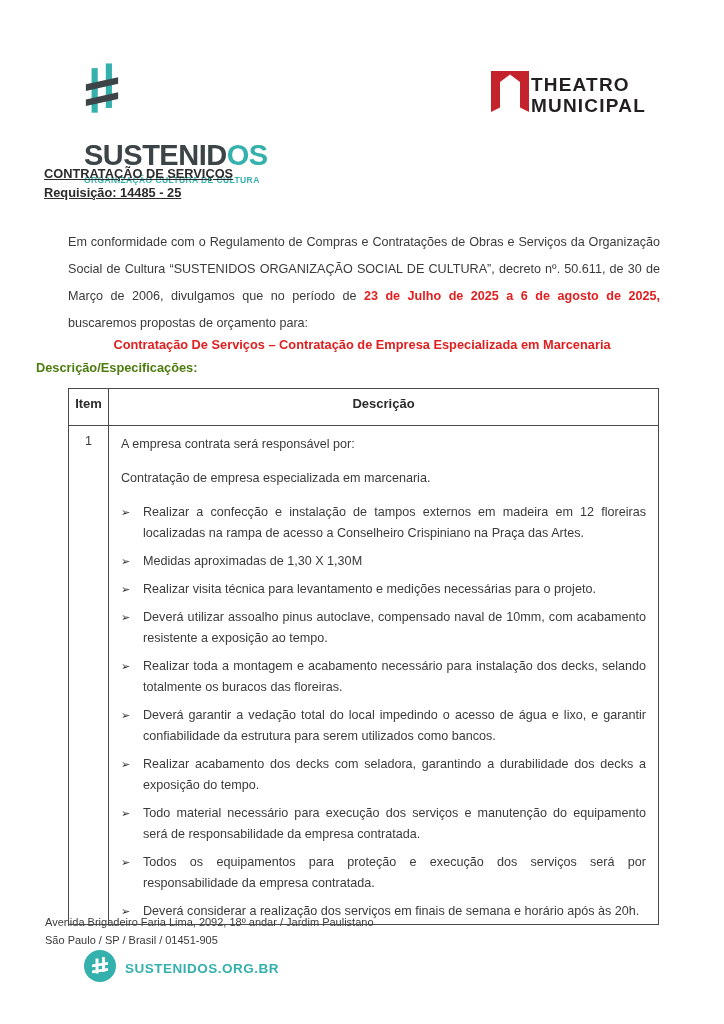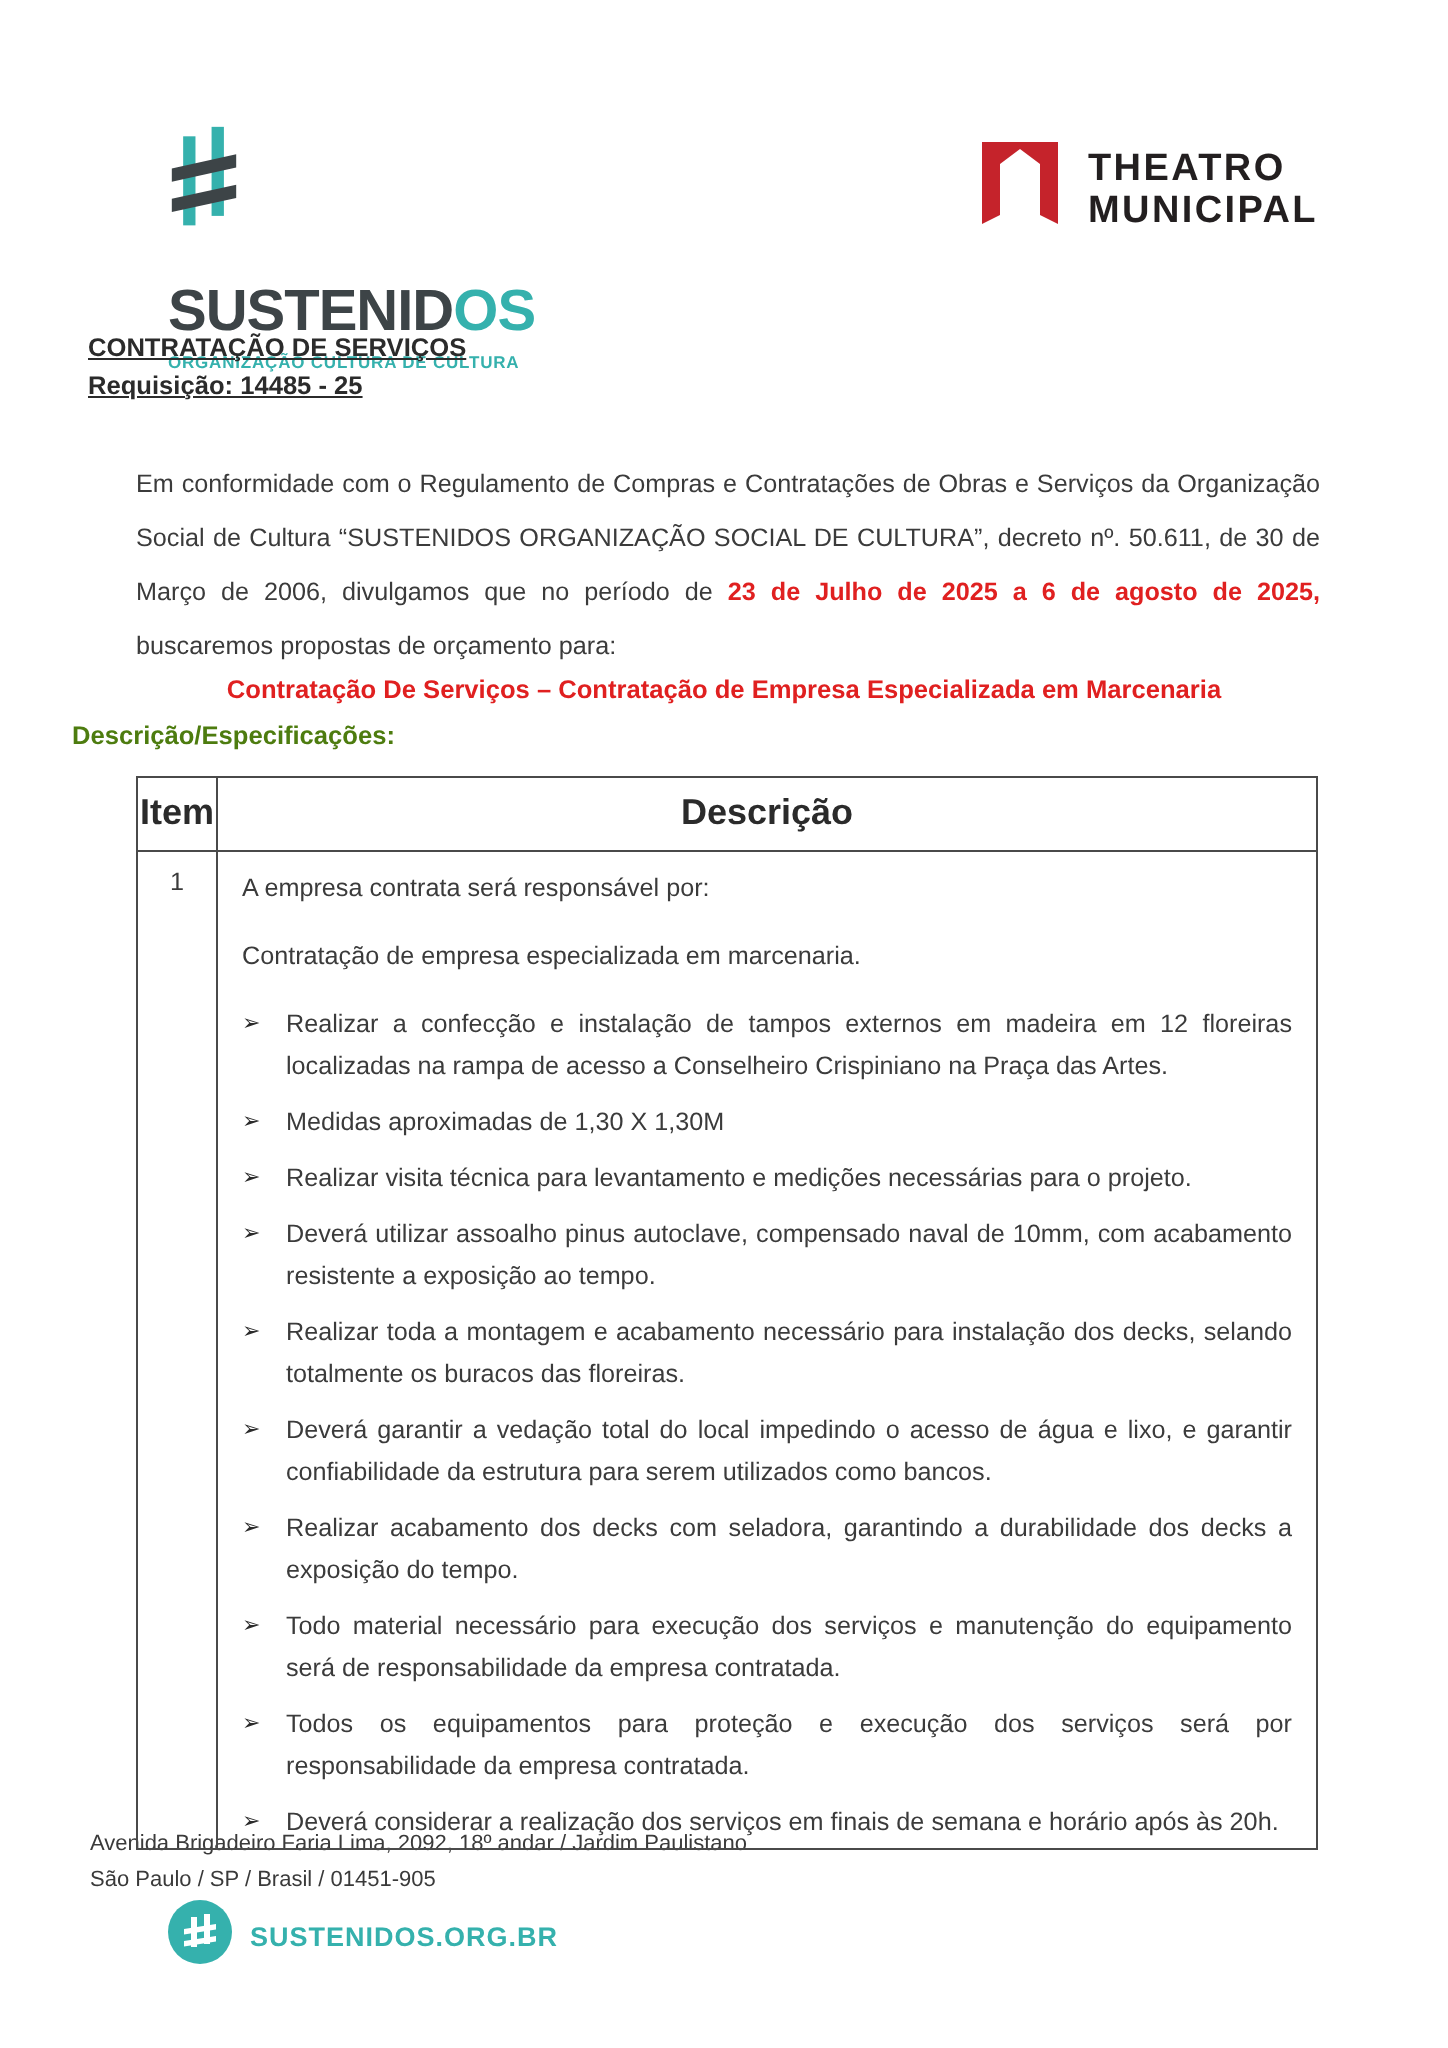--- a/index.html
+++ b/index.html
@@ -7,36 +7,36 @@
     position:relative;width:724px;height:1024px;margin:0 auto;
     background:#ffffff;overflow:hidden;
     font-family:"Liberation Sans", sans-serif;color:#3b3b3b;
   }
   
   .logo-sus{position:absolute;left:84px;top:60px;display:flex;gap:9px;align-items:flex-start;flex-direction:column;}
   .sus-text{padding-top:10px;}
   .sus-name{font-size:29px;font-weight:bold;letter-spacing:-0.5px;transform:scaleX(.72);transform-origin:left top;white-space:nowrap;color:#3d4447;line-height:1;}
   .sus-name .teal{color:#35b1ad;}
   .sus-tag{margin-top:5px;font-size:8.5px;font-weight:bold;letter-spacing:.4px;color:#35b1ad;white-space:nowrap;}
-  .logo-thm{position:absolute;left:490px;top:66px;display:flex;gap:14px;align-items:flex-start;}
+  .logo-thm{position:absolute;left:490px;top:66px;display:flex;gap:1px;align-items:flex-start;}
   .thm-text{padding-top:8px;font-size:19px;font-weight:bold;letter-spacing:1.2px;color:#231f20;line-height:21px;}
   
   .doc-title{position:absolute;top:164px;left:0;width:100%;font-size:12.8px;font-weight:bold;color:#2b2b2b;line-height:19px;margin-left:44px;}
   .doc-title div{text-decoration:underline;}
   
   .intro{position:absolute;top:216px;left:68px;width:592px;font-size:12.6px;line-height:27px;text-align:justify;color:#3b3b3b;}
   .intro .hl{color:#e02020;font-weight:bold;}
   
   .subject{position:absolute;top:337px;left:0;width:100%;text-align:center;font-size:12.8px;font-weight:bold;color:#e02020;}
   .spec-h{position:absolute;top:360px;left:0;width:100%;text-align:left;font-size:12.8px;font-weight:bold;color:#4d7c0f;margin-left:36px;}
   
   .spec-table{position:absolute;top:388px;left:68px;width:591px;height:537px;border:1px solid #4a4a4a;z-index:3;box-sizing:border-box;}
   .trow{display:flex;}
   .thead{border-bottom:1px solid #4a4a4a;height:36px;}
-  .th{font-weight:bold;font-size:18px;color:#2b2b2b;display:flex;align-items:flex-start;justify-content:center;padding-top:7px;box-sizing:border-box;}
+  .th{font-weight:bold;font-size:13px;color:#2b2b2b;display:flex;align-items:flex-start;justify-content:center;padding-top:7px;box-sizing:border-box;}
   .col-item{width:40px;border-right:1px solid #4a4a4a;flex:none;}
   .col-desc{flex:1;}
   .tbody{height:499px;overflow:hidden;}
   .td-item{width:40px;border-right:1px solid #4a4a4a;flex:none;text-align:center;padding-top:8px;font-size:12.6px;box-sizing:border-box;}
   .td-desc{flex:1;padding:8px 12px 0 12px;font-size:12.6px;line-height:21px;box-sizing:border-box;}
   .td-desc p{margin:0 0 13px 0;}
   .bullets{list-style:none;margin:0;padding:0;}
   .bullets li{display:flex;gap:9px;margin-bottom:7px;}
   .bul{flex:none;width:13px;font-size:11px;line-height:21px;color:#2b2b2b;}
   .bt{flex:1;text-align:justify;}

